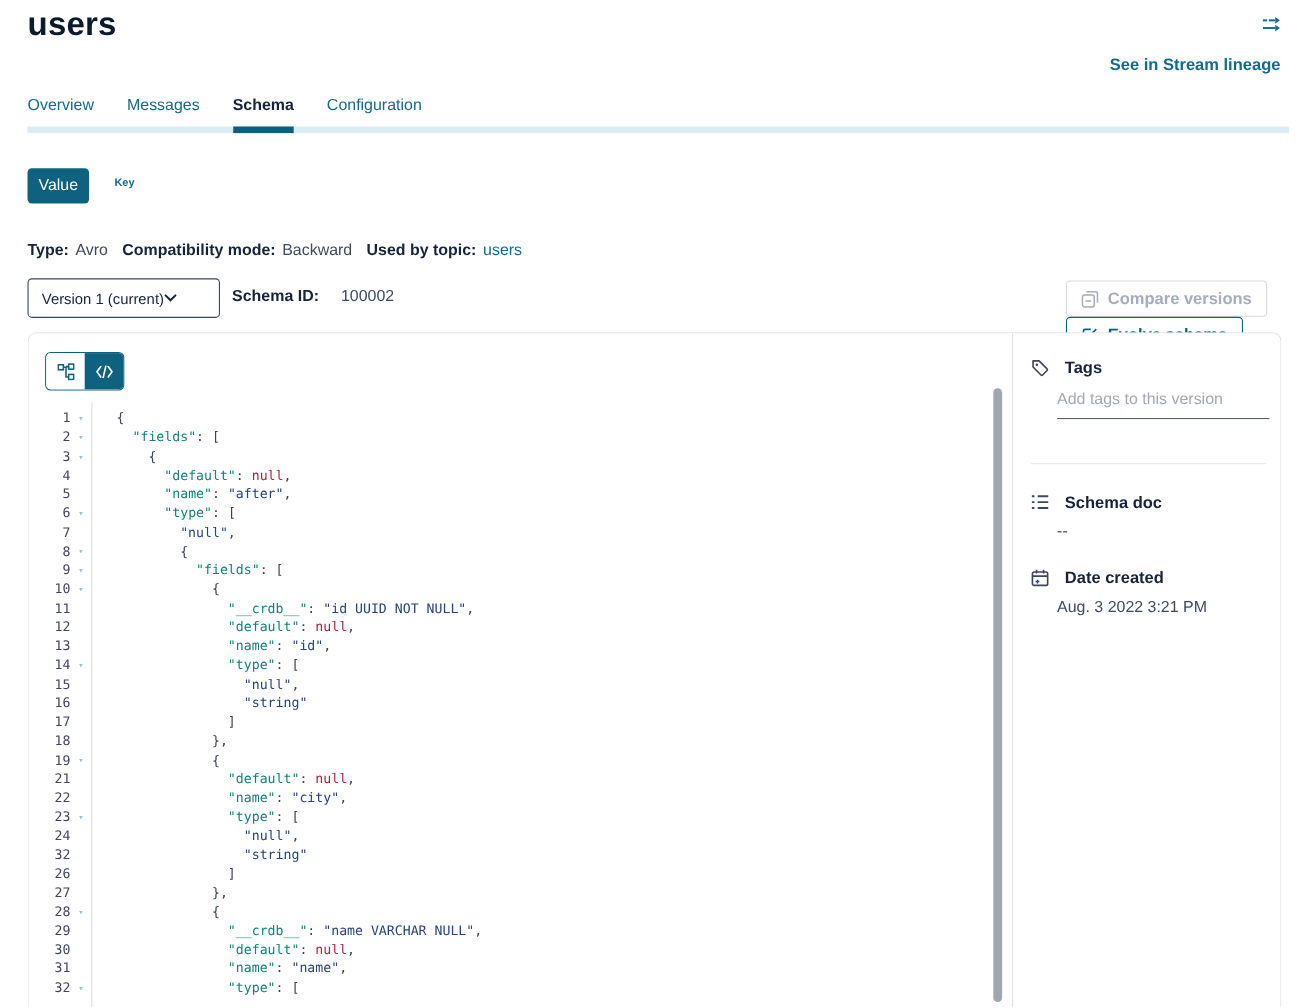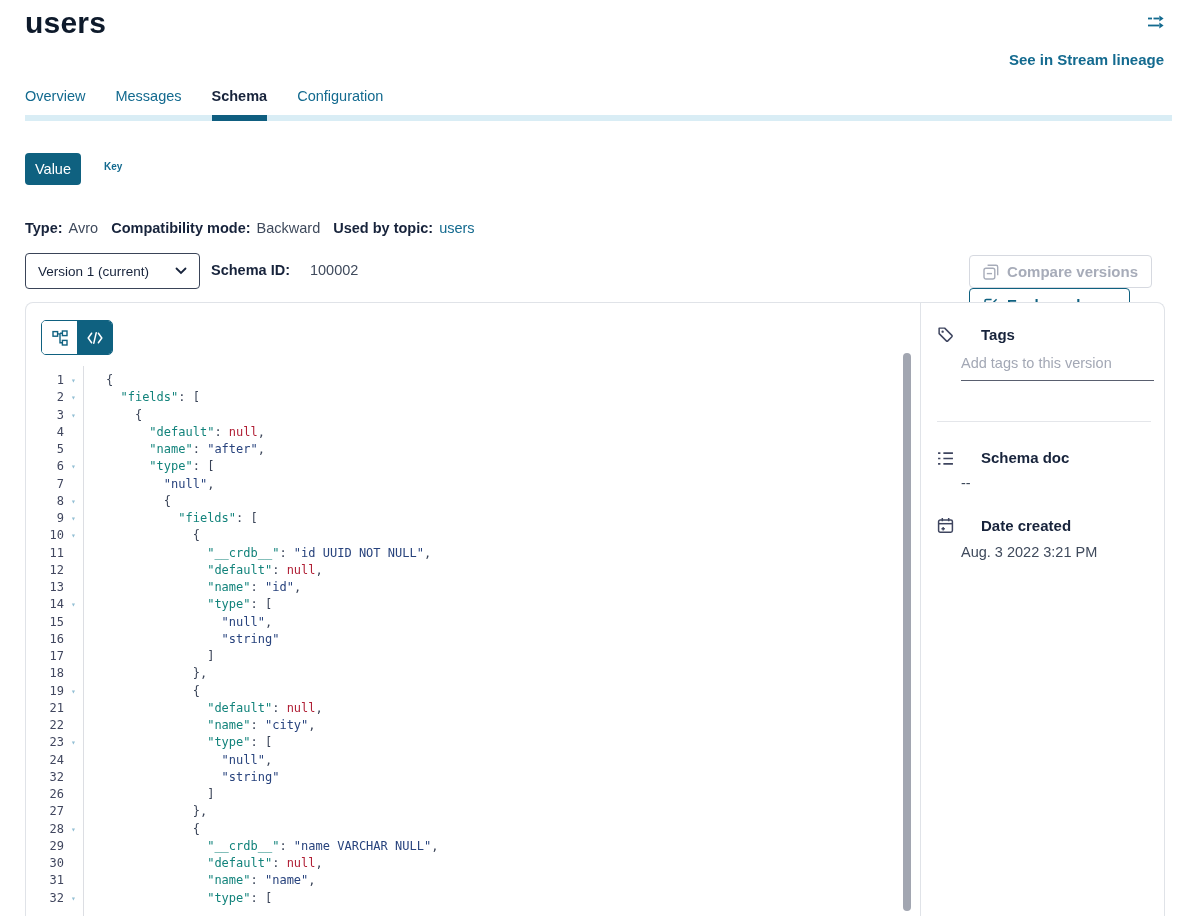--- a/index.html
+++ b/index.html
@@ -41,21 +41,21 @@
   .key-link{position:absolute;left:104px;top:161px;font-size:10px;color:var(--link);cursor:pointer;font-weight:bold;}
 
   
   .meta{position:absolute;left:25px;top:220px;display:flex;gap:13px;font-size:14.5px;color:var(--text);}
   .meta b{color:var(--dark);font-weight:700;}
   .meta .pair{display:flex;gap:6px;}
   .meta .link{color:var(--link);cursor:pointer;}
 
   
   .select{position:absolute;left:25px;top:253px;width:175px;height:36px;border:1px solid #3A4458;
-          border-radius:4px;display:flex;align-items:center;justify-content:space-between;
+          border-radius:4px;display:flex;align-items:center;justify-content:flex-start;
           padding:12px 12px;font-size:13.5px;color:var(--dark);cursor:pointer;background:#fff;}
   .schema-id{position:absolute;left:211px;top:262px;font-size:14.5px;color:var(--text);display:flex;gap:20px;}
   .schema-id b{color:var(--dark);font-weight:700;}
   .actions{position:absolute;right:17px;top:255px;display:flex;align-items:flex-start;flex-direction:column;}
   .btn{height:33px;display:flex;align-items:center;gap:8px;padding:0 13px;border-radius:4px;
        font-size:15px;font-weight:700;font-family:inherit;background:#fff;cursor:pointer;}
   .btn.compare{border:1px solid var(--disabled-border);color:var(--disabled);margin-right:20px;cursor:default;}
   .btn.evolve{border:1px solid var(--accent);color:var(--accent);margin-right:13px;}
   .more-btn{border:none;background:none;color:var(--link);font-size:13px;font-weight:700;
             letter-spacing:2px;cursor:pointer;padding:4px 2px;}
@@ -76,21 +76,21 @@
   .code-line .code{white-space:pre;padding-left:23px;color:var(--code-pun);}
   .tk-k{color:var(--code-key);}
   .tk-s{color:var(--code-str);}
   .tk-p{color:var(--code-pun);}
   .tk-n{color:var(--code-null);}
 
   .scrollbar{position:absolute;left:877px;top:50px;width:8px;height:558px;background:#A2A6B1;border-radius:4px;cursor:pointer;}
 
   .divider-v{position:absolute;left:894px;top:0;bottom:0;width:1px;background:var(--border);}
   .sidebar{position:absolute;left:895px;top:0;width:244px;bottom:0;}
-  .side-head{position:absolute;display:flex;align-items:flex-end;gap:27px;font-size:15px;font-weight:700;color:var(--dark);}
+  .side-head{position:absolute;display:flex;align-items:flex-start;gap:14px;font-size:15px;font-weight:700;color:var(--dark);}
   .tags-head{left:16px;top:23px;}
   .tags-input{position:absolute;left:40px;top:52px;width:193px;border:none;border-bottom:1px solid #595F6F;
               font-size:14.5px;font-family:inherit;color:var(--dark);padding:0 0 9px 0;outline:none;background:transparent;}
   .tags-input::placeholder{color:#A3A8B5;}
   .side-divider{position:absolute;left:16px;top:118px;width:214px;height:1px;background:#E4E6EA;}
   .doc-head{left:16px;top:146px;}
   .doc-value{position:absolute;left:40px;top:172px;font-size:14.5px;color:var(--text);}
   .date-head{left:16px;top:214px;}
   .date-value{position:absolute;left:40px;top:241px;font-size:14.5px;color:var(--text);}
 </style>

